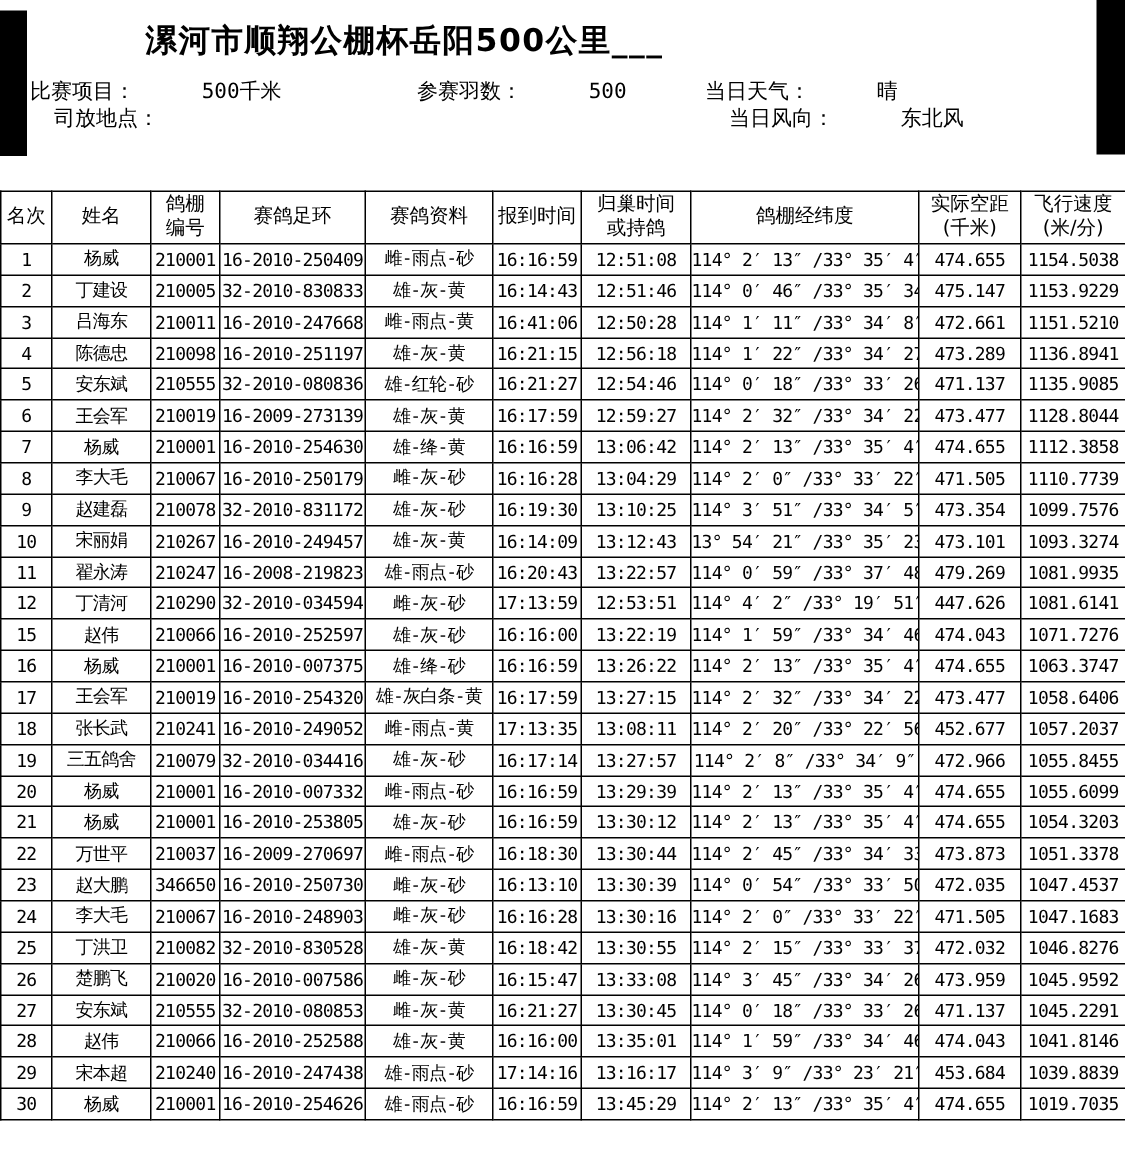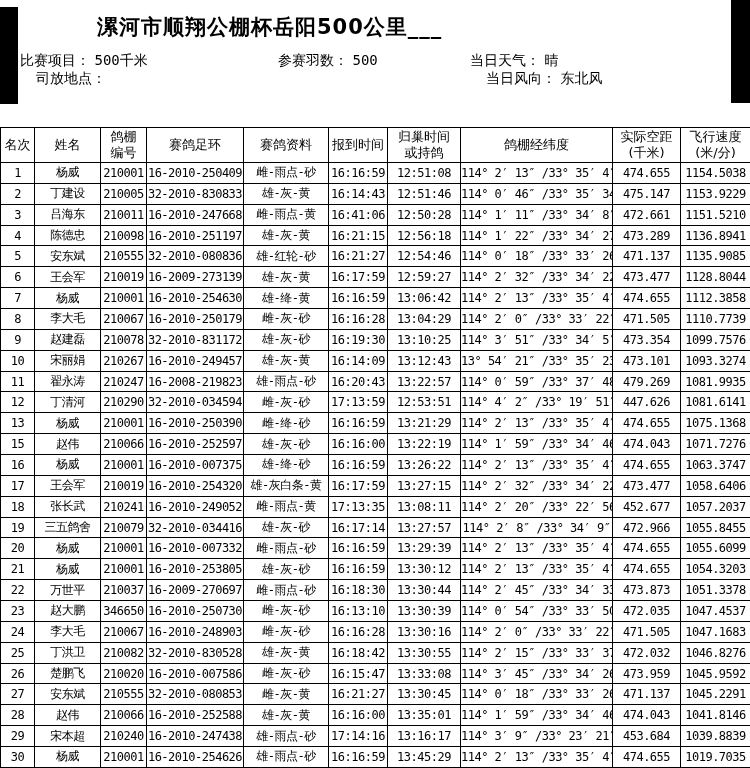--- a/index.html
+++ b/index.html
@@ -10,21 +10,21 @@
   }
   .corner-bar { position:absolute; background:#000; }
   .corner-bar.left  { left:0; top:7px; width:18px; height:97px; }
   .corner-bar.right { right:0; top:0; width:19px; height:103px; }
   .title {
     position:absolute; left:97px; top:13px; font-size:21px; font-weight:bold;
     letter-spacing:1px; white-space:nowrap;text-align:right;
   }
   .info-line { position:absolute; height:17px; font-size:14px; white-space:nowrap; }
   .info-pair { position:absolute; white-space:nowrap; }
-  .info-pair .val { font-family:"DejaVu Sans Mono","Liberation Mono",monospace; }
+  .info-pair .val { font-family:"DejaVu Sans Mono","Liberation Mono",monospace;margin-left:40px; }
   .results {
     position:absolute; left:0; top:107px; width:750px; z-index:1;
     border-collapse:collapse; table-layout:fixed; background:transparent;margin-top:20px;
   }
   .results th, .results td {
     border:1px solid #000; text-align:center; vertical-align:middle;
     overflow:hidden; white-space:nowrap; padding:0; background:transparent;
   }
   .results th {
     height:35px; font-size:13px; font-weight:normal; white-space:pre-line; line-height:1.2;
@@ -250,32 +250,20 @@
           <td>210290</td>
           <td>32-2010-034594</td>
           <td>雌-灰-砂</td>
           <td>17:13:59</td>
           <td>12:53:51</td>
           <td>114° 4′ 2″ /33° 19′ 51″</td>
           <td>447.626</td>
           <td>1081.6141</td>
         </tr>
         <tr>
-          <td>13</td>
-          <td>杨威</td>
-          <td>210001</td>
-          <td>16-2010-250390</td>
-          <td>雌-绛-砂</td>
-          <td>16:16:59</td>
-          <td>13:21:29</td>
-          <td>114° 2′ 13″ /33° 35′ 4″</td>
-          <td>474.655</td>
-          <td>1075.1368</td>
-        </tr>
-        <tr>
           <td>15</td>
           <td>赵伟</td>
           <td>210066</td>
           <td>16-2010-252597</td>
           <td>雄-灰-砂</td>
           <td>16:16:00</td>
           <td>13:22:19</td>
           <td>114° 1′ 59″ /33° 34′ 46″</td>
           <td>474.043</td>
           <td>1071.7276</td>

